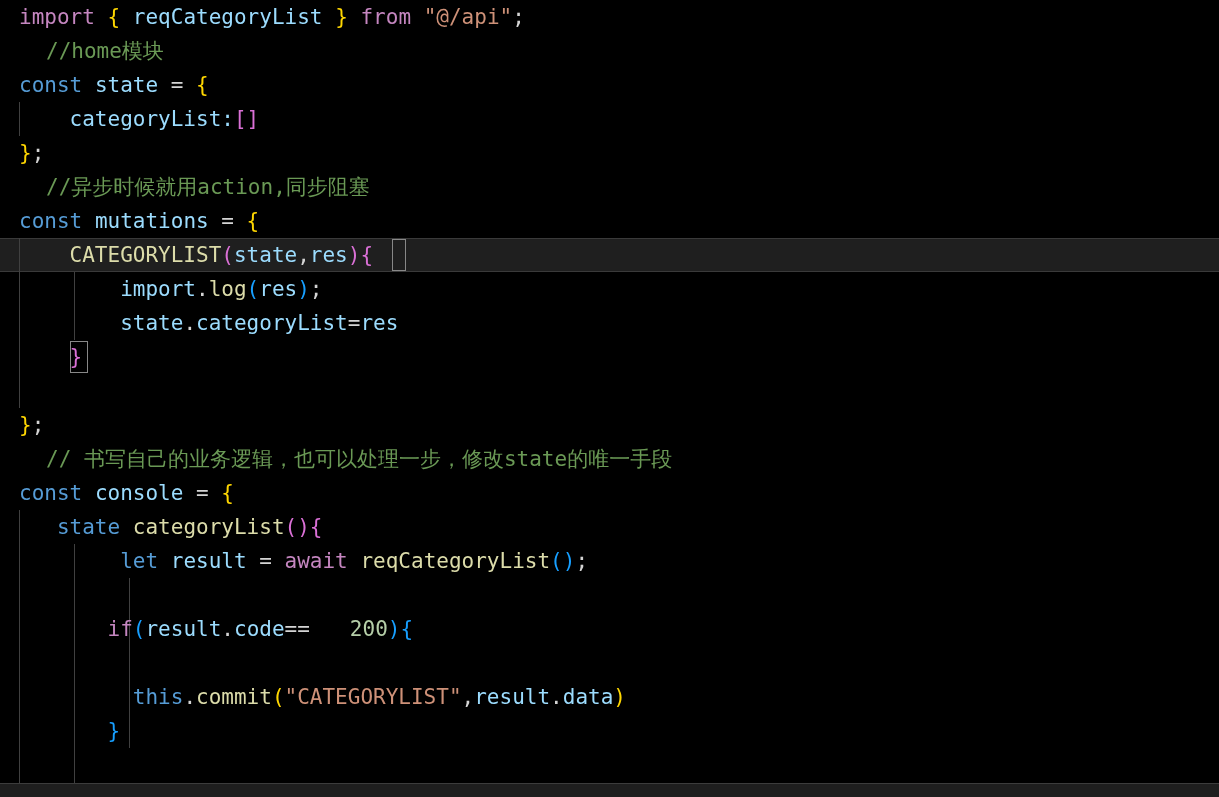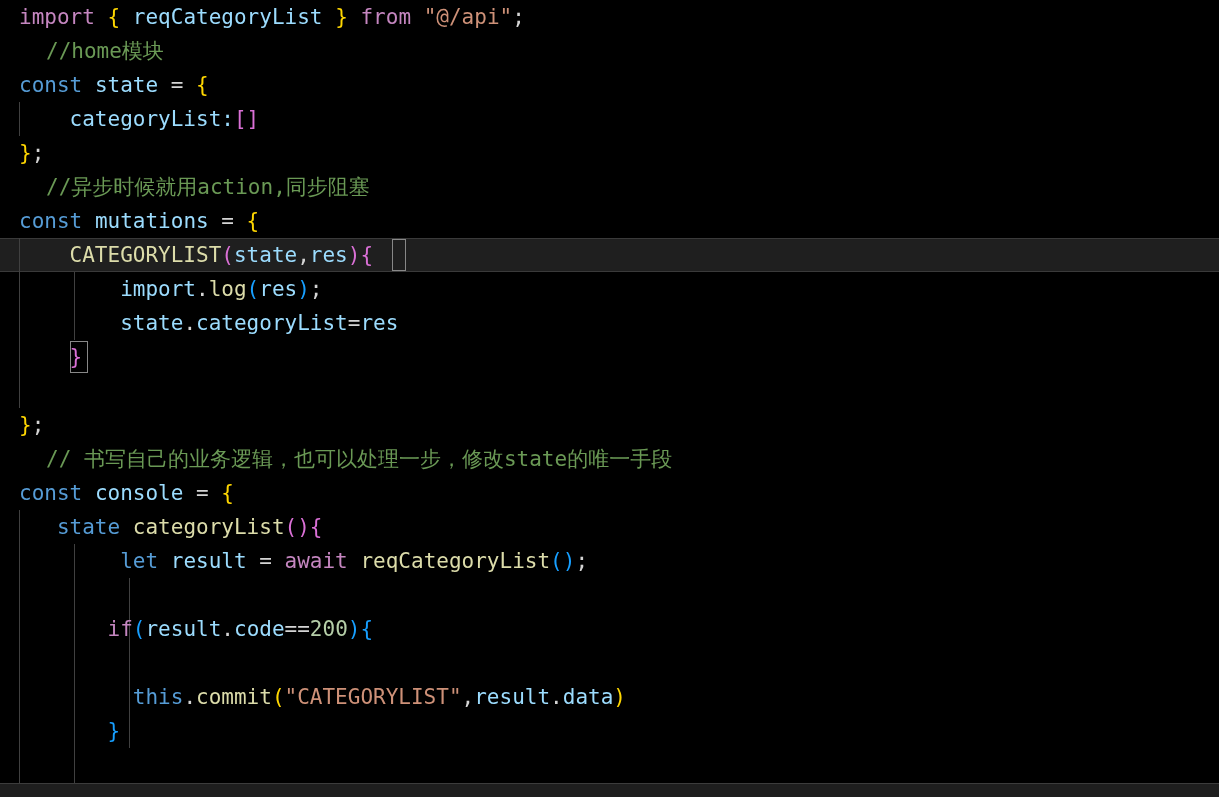--- a/index.html
+++ b/index.html
@@ -57,21 +57,21 @@
     color: #d4d4d4;
   }
   .code-line .txt { display: inline; }
 
   
   .t-kw      { color: #c586c0; }   
   .t-decl    { color: #569cd6; }   
   .t-var     { color: #9cdcfe; }   
   .t-fn      { color: #dcdcaa; }   
   .t-str     { color: #ce9178; }   
-  .t-num     { color: #b5cea8; }   
+  .t-num     { color: #b5cea8; margin-left: 40px; }   
   .t-cmt     { color: #6a9955; margin-left: 27px; }   
   .t-plain   { color: #d4d4d4; }   
   .t-brace1  { color: #ffd700; }   
   .t-brace2  { color: #da70d6; }   
   .t-brace3  { color: #179fff; }   
   .t-this    { color: #569cd6; }
 
   
   .bracket-match {
     position: absolute;

